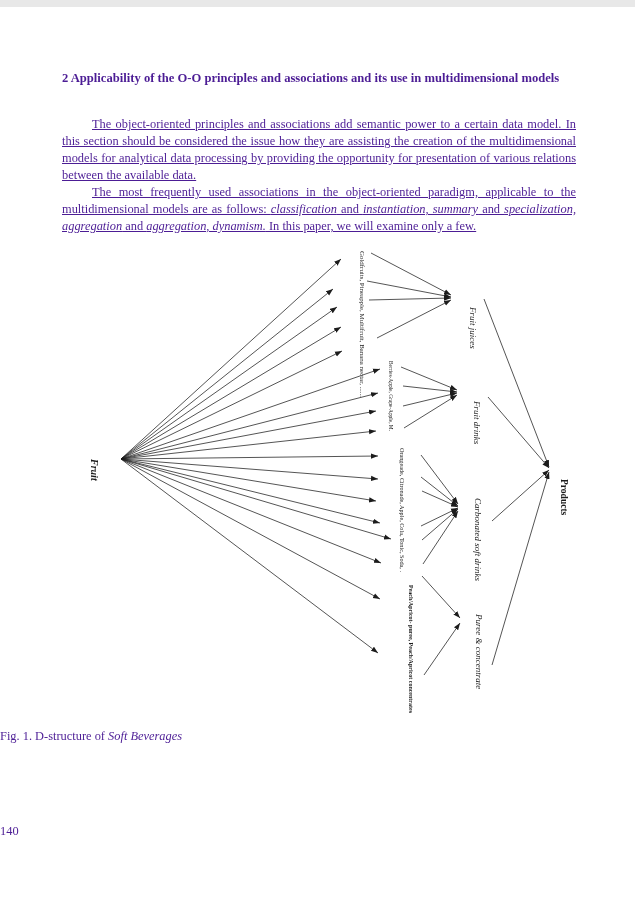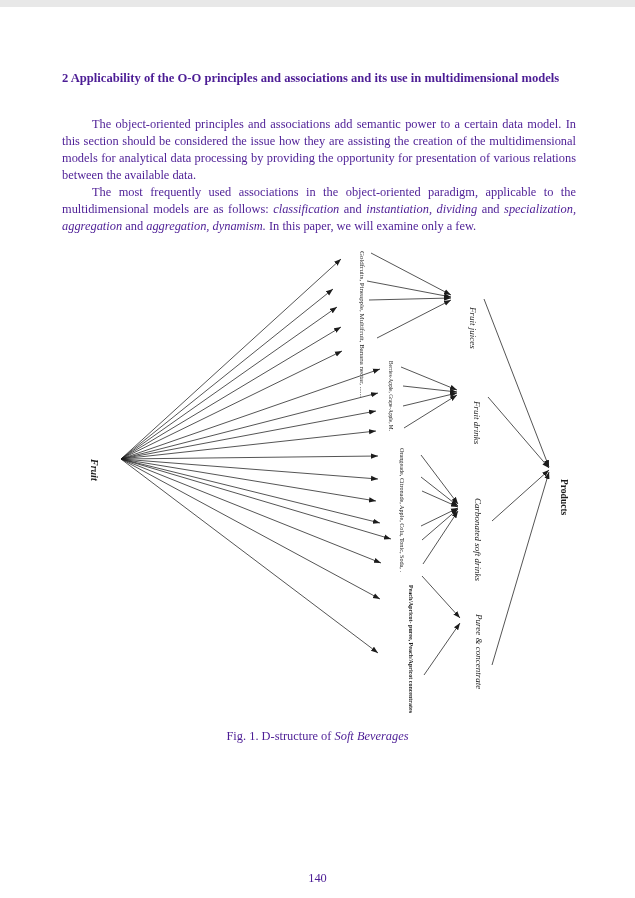--- a/index.html
+++ b/index.html
@@ -13,32 +13,32 @@
     overflow:hidden;
   }
   .heading{
     position:absolute;left:62px;top:63px;width:514px;
     font-size:12.6px;font-weight:bold;line-height:16px;
     text-align:justify;
   }
   .body-text{
     position:absolute;left:62px;width:514px;
     font-size:12.4px;line-height:16.9px;
-    text-align:justify;margin:0;
+    text-align:justify;margin:0;text-decoration:underline;
   }
   .para1{top:109px;text-indent:30px;}
   .para2{top:177px;text-indent:30px;}
   .para3{top:753px;text-indent:40px;}
   .caption{
     position:absolute;left:0;top:722px;width:635px;
-    font-size:12.4px;text-align:center;
+    font-size:12.4px;text-align:left;
   }
   .page-number{
-    position:absolute;left:0;top:864px;width:635px;
-    font-size:12.4px;text-align:center;
+    position:absolute;left:0;top:817px;width:635px;
+    font-size:12.4px;text-align:left;
   }
   svg.figure{
     position:absolute;left:0;top:0;
     pointer-events:none;
   }
   svg.figure line{stroke:#1c1c1c;stroke-width:0.75;}
   svg.figure text{fill:#1c1c1c;}
   .t-root{font-size:10px;font-weight:bold;font-style:italic;}
   .t-list{font-size:6.3px;}
   .t-list-b{font-size:6.3px;font-weight:bold;}
@@ -47,21 +47,21 @@
 </style>
 </head>
 <body>
 
 <div class="page">
 
   <div class="heading">2 Applicability of the O-O principles and associations and its use in multidimensional models</div>
 
   <p class="body-text para1">The object-oriented principles and associations add semantic power to a certain data model. In this section should be considered the issue how they are assisting the creation of the multidimensional models for analytical data processing by providing the opportunity for presentation of various relations between the available data.</p>
 
-  <p class="body-text para2">The most frequently used associations in the object-oriented paradigm, applicable to the multidimensional models are as follows: <i>classification</i> and <i>instantiation, dividing</i> and <i>specialization, aggregation</i> and <i>aggregation, dynamism.</i> In this paper, we will examine only a few.</p>
+  <p class="body-text para2">The most frequently used associations in the object-oriented paradigm, applicable to the multidimensional models are as follows: <i>classification</i> and <i>instantiation, summary</i> and <i>specialization, aggregation</i> and <i>aggregation, dynamism.</i> In this paper, we will examine only a few.</p>
 
   <svg class="figure" width="635" height="898" viewBox="0 0 635 898">
     <defs>
       <marker id="ah" markerUnits="userSpaceOnUse" markerWidth="8" markerHeight="7" refX="7" refY="3" orient="auto">
         <path d="M0,0.4 L7,3 L0,5.6 Z" fill="#1c1c1c"></path>
       </marker>
     </defs>
 
     <g>
       <line x1="121" y1="452" x2="341" y2="252" marker-end="url(#ah)"></line>

